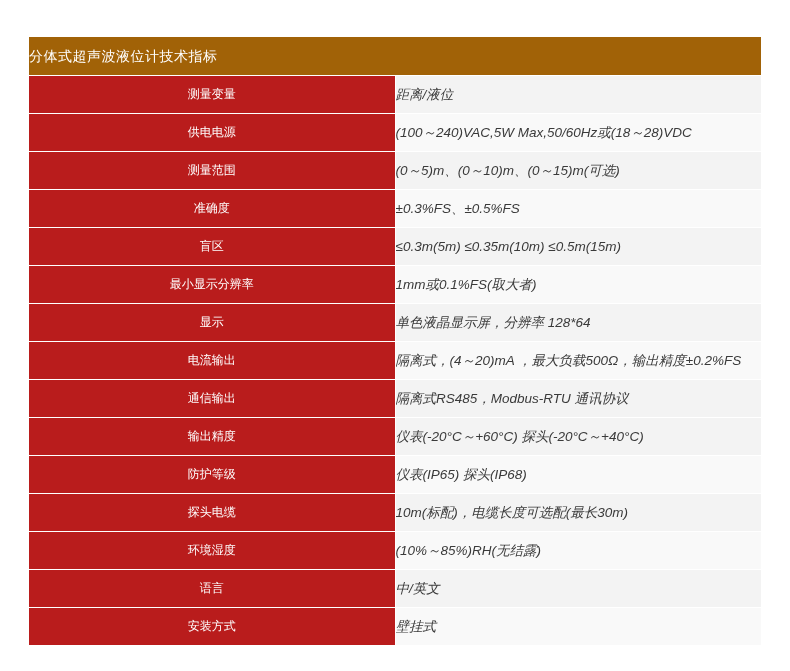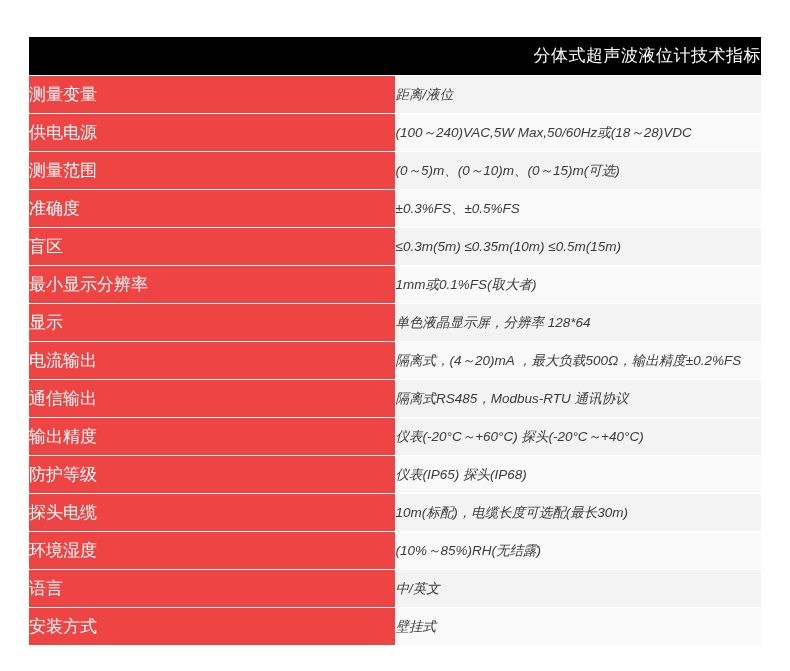--- a/index.html
+++ b/index.html
@@ -26,32 +26,33 @@
     border-collapse: collapse;
     width: 734px;
     table-layout: fixed;
     margin: 0 auto;
   }
   table.spec td {
     border: 1px solid #ffffff;
     padding: 0;
   }
   .title-cell {
-    background: #000000;
+    background: #a16207;
     color: #ffffff;
-    text-align: right;
-    font-size: 17px;
+    text-align: left;
+    font-size: 14px;
     height: 38px;
     line-height: 38px;
     letter-spacing: 0.5px;
   }
   .label-cell {
-    background: #ef4444;
+    background: #b91c1c;
     color: #ffffff;
-    font-size: 17px;
+    text-align: center;
+    font-size: 12px;
     height: 37px;
     line-height: 37px;
     width: 148px;
     white-space: nowrap;
   }
   .value-cell {
     background: #f3f3f3;
     color: #3a3a3a;
     font-size: 13.5px;
     height: 37px;

